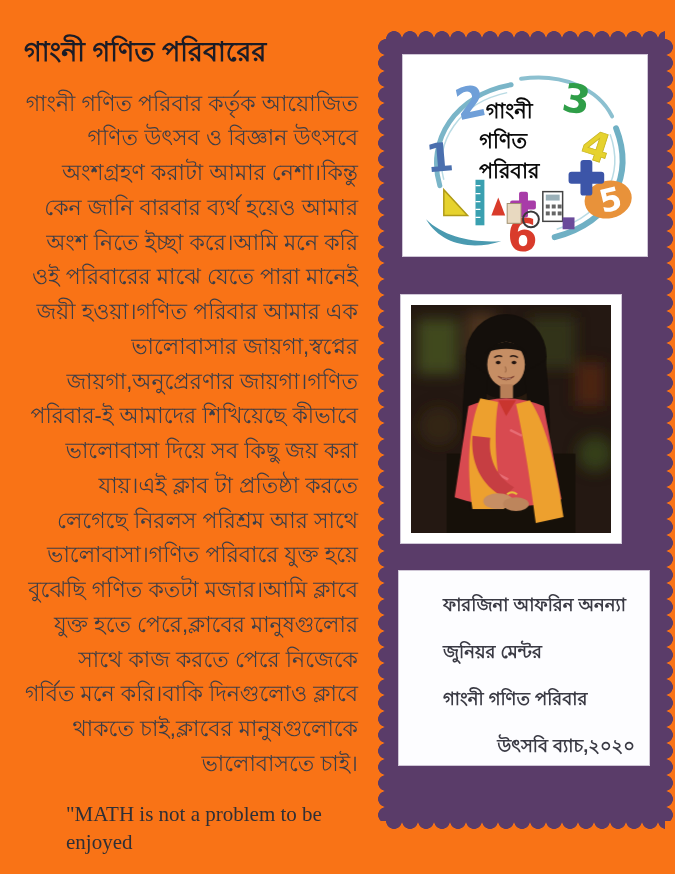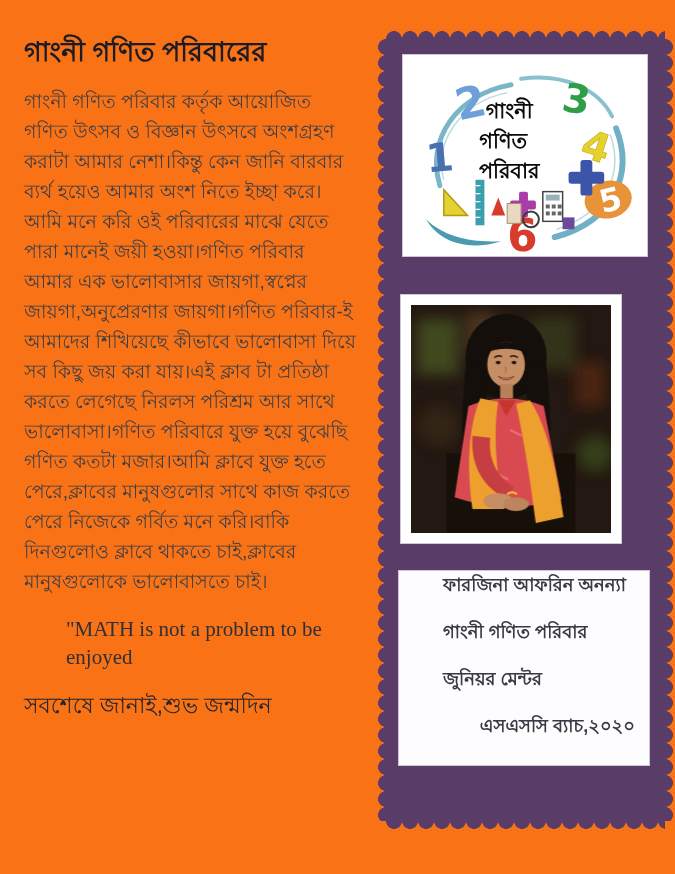--- a/index.html
+++ b/index.html
@@ -4,21 +4,21 @@
 <style>
   html,body{margin:0;padding:0;background:#ffffff;}
   .page{
     position:relative;width:675px;height:874px;background:#f97316;overflow:hidden;
     font-family:"Liberation Sans", sans-serif;
   }
   
   .article{position:absolute;left:24px;top:34px;width:334px;}
   .title{font-size:27px;line-height:1.36;font-weight:600;color:#1c1c26;margin:0 0 16px 0;}
   .title span{display:block;}
-  .body-text{font-size:19px;line-height:1.58;color:#3e3e46;margin:0;}
+  .body-text{font-size:22px;line-height:1.58;color:#3e3e46;margin:0;text-align:right;}
   .quote{font-family:"Liberation Serif", serif;color:#2f2f36;font-size:21px;line-height:1.35;margin-top:18px;}
   .quote .q-first{margin-left:42px;}
   .quote .q-first span{display:block;}
   .quote .q-last{margin-top:10px;}
   .closing{margin-top:16px;font-size:22px;font-weight:normal;color:#26262e;line-height:1.6;}
   .closing span{display:block;}
   
   .panel{position:absolute;left:378px;top:31px;width:295px;height:798px;}
   .sc-center{position:absolute;inset:8px;background:var(--panel-bg,#5a3c69);}
   .sc-edge{position:absolute;background-repeat:repeat;}
@@ -31,21 +31,21 @@
   .sc-left{left:0;top:8px;bottom:8px;width:16px;
     background-image:radial-gradient(circle at 8px 8px,var(--panel-bg,#5a3c69) 7.6px,transparent 8.2px);
     background-size:16px 16px;background-repeat:repeat-y;}
   .sc-right{right:0;top:8px;bottom:8px;width:16px;
     background-image:radial-gradient(circle at 8px 8px,var(--panel-bg,#5a3c69) 7.6px,transparent 8.2px);
     background-size:16px 16px;background-repeat:repeat-y;}
   .logo-box{position:absolute;left:24px;top:23px;width:246px;height:203px;background:#ffffff;border:1px solid #cfc6d6;box-sizing:border-box;}
   .photo-box{position:absolute;left:22px;top:263px;width:222px;height:250px;background:#ffffff;border:1px solid #cfc6d6;box-sizing:border-box;padding:10px;}
   .photo-inner{width:100%;height:100%;background:#241812;overflow:hidden;}
   .info-box{position:absolute;left:20px;top:539px;width:252px;height:196px;background:#fdfdff;border:1px solid #cfc6d6;box-sizing:border-box;
-    font-size:18px;font-weight:bold;color:#3a3a44;}
+    font-size:18px;font-weight:bold;color:#3a3a44;padding-top:20px;}
   .info-line{padding-left:44px;margin-bottom:16px;}
   .info-batch{text-align:right;padding-right:14px;padding-left:0;}
   svg{display:block;}
   text{font-family:"DejaVu Sans","Liberation Sans",sans-serif;}
 </style>
 </head>
 <body>
 
 <div class="page">
 
@@ -166,19 +166,19 @@
           <path d="M62,132 C60,158 70,182 94,194 L104,184 C84,172 78,152 80,134 Z" fill="#c63e42"></path>
           <ellipse cx="88" cy="198" rx="15" ry="8" fill="#c68e64"></ellipse>
           <ellipse cx="106" cy="201" rx="13" ry="7" fill="#bd855c"></ellipse>
           <path d="M97,191 q5,-4 10,0" stroke="#e8c23a" stroke-width="2" fill="none"></path>
         </svg>
       </div>
     </div>
 
     <div class="info-box">
       <div class="info-line">ফারজিনা আফরিন অনন্যা</div>
+      <div class="info-line">জুনিয়র মেন্টর</div>
       <div class="info-line">গাংনী গণিত পরিবার</div>
-      <div class="info-line">জুনিয়র মেন্টর</div>
-      <div class="info-line info-batch">এসএসসি ব্যাচ,২০২০</div>
+      <div class="info-line info-batch">উৎসবি ব্যাচ,২০২০</div>
     </div>
   </aside>
 
 </div>
 
 </body></html>

